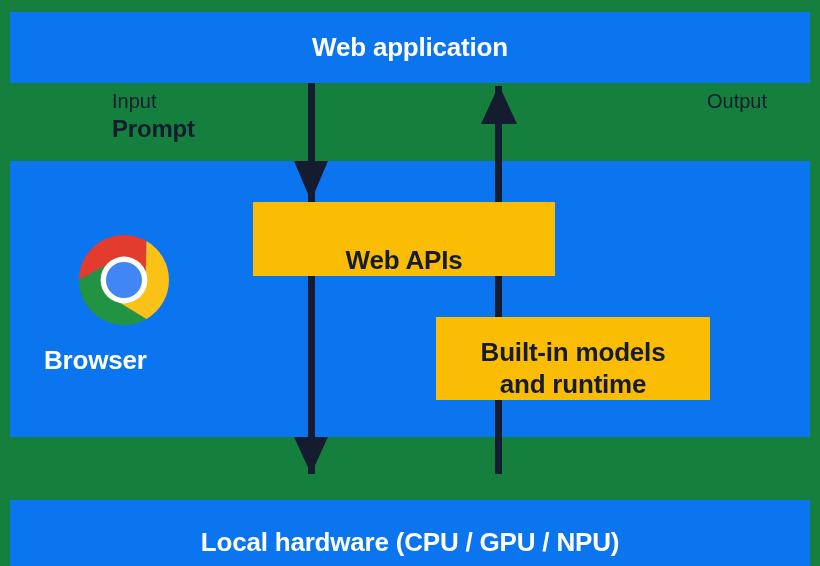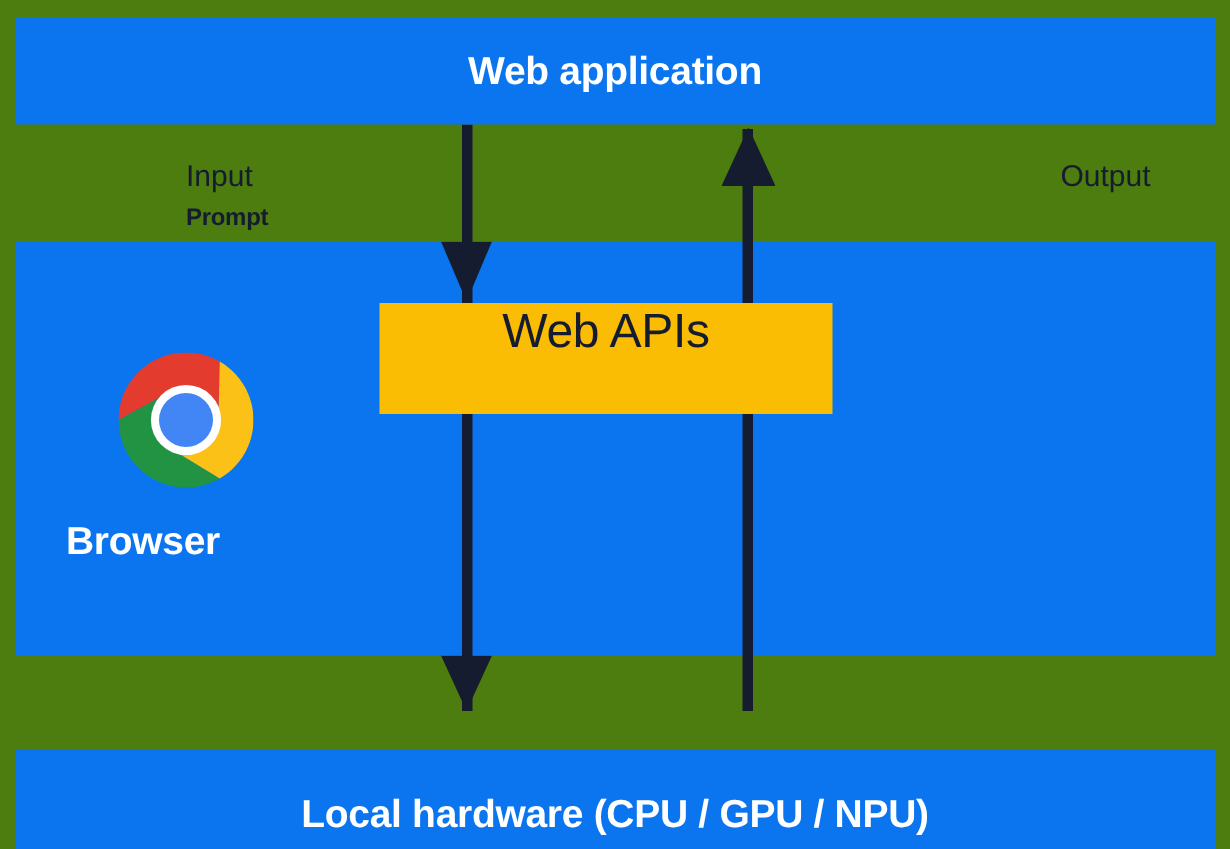--- a/index.html
+++ b/index.html
@@ -6,58 +6,58 @@
     --blue:#0b75f0;
     --yellow:#fbbc04;
     --navy:#151c30;
     --white:#ffffff;
   }
   *{ box-sizing:border-box; }
   html,body{ margin:0; padding:0; background:#ffffff; }
   body{ font-family:"Liberation Sans","DejaVu Sans",sans-serif; }
   .canvas{
     position:relative; width:820px; height:566px;
-    background:#4d7c0f; overflow:hidden;
+    background:#15803d; overflow:hidden;
   }
   
   .band{
     position:absolute; left:10px; width:800px; background:var(--blue);
     display:flex; align-items:center; justify-content:center; z-index:3;
   }
   .band .band-label{
     color:var(--white); font-weight:bold; font-size:26px; letter-spacing:-0.2px;
     white-space:nowrap;
   }
   .band-top{ top:12px; height:71px; }
   .band-bottom{ top:474px; height:84px;margin-top:26px; }
   .mid-block{
     position:absolute; left:10px; top:161px; width:800px; height:276px;
     background:var(--blue); z-index:0;
   }
   
-  .io{ position:absolute; top:105px; z-index:2; color:var(--navy);margin-left:12px; }
+  .io{ position:absolute; top:88px; z-index:2; color:var(--navy); }
   .io-input{ left:112px; text-align:left; }
   .io-output{ right:53px; text-align:right; }
   .io-title{ font-size:20px; line-height:26px; font-weight:normal; }
-  .io-value{ font-size:16px; line-height:30px; font-weight:bold; letter-spacing:-0.2px; }
+  .io-value{ font-size:24px; line-height:30px; font-weight:bold; letter-spacing:-0.2px; }
   
   .vline{ position:absolute; width:7px; background:var(--navy); z-index:1; }
   .line-down{ left:308px; top:83px; height:391px; }
   .line-up{ left:495px; top:86px; height:388px; }
   .ahead{ position:absolute; background:var(--navy); z-index:1; }
   .ahead-down{ clip-path:polygon(0 0,100% 0,50% 100%); }
   .ahead-up{ clip-path:polygon(50% 0,100% 100%,0 100%); }
   .head-mid{ left:294px; top:161px; width:34px; height:40px; }
   .head-bottom{ left:294px; top:437px; width:34px; height:37px; }
   .head-top{ left:481px; top:85px; width:36px; height:39px; }
   
   .ybox{
     position:absolute; background:var(--yellow); z-index:2;
-    display:flex; flex-direction:column; align-items:center; justify-content:flex-start;
-    color:var(--navy); font-weight:normal; font-size:32px; text-align:center;
+    display:flex; flex-direction:column; align-items:center; justify-content:flex-end;
+    color:var(--navy); font-weight:bold; font-size:26px; text-align:center;
     letter-spacing:-0.2px;
   }
   .ybox-webapis{ left:253px; top:202px; width:302px; height:74px; }
   .ybox-builtin{ left:436px; top:317px; width:274px; height:83px; line-height:32px; }
   
   .chrome-logo{ position:absolute; left:79px; top:235px; width:90px; height:90px; z-index:2; }
   .browser-label{
     position:absolute; left:44px; top:345px; width:160px; z-index:2;
     text-align:left; color:var(--white); font-weight:bold; font-size:26px;
     letter-spacing:-0.2px;
@@ -85,20 +85,24 @@
 
   <div class="vline line-down"></div>
   <div class="ahead ahead-down head-mid"></div>
   <div class="ahead ahead-down head-bottom"></div>
   <div class="vline line-up"></div>
   <div class="ahead ahead-up head-top"></div>
 
   <div class="ybox ybox-webapis">
     <span>Web APIs</span>
   </div>
+  <div class="ybox ybox-builtin">
+    <span>Built-in models</span>
+    <span>and runtime</span>
+  </div>
 
   <svg class="chrome-logo" viewBox="0 0 100 100" xmlns="http://www.w3.org/2000/svg" aria-hidden="true">
     <path fill="#e33b2e" d="M0 50 A50 50 0 0 1 75 6.7 L74 50 L50 50 L38 29.2 Z"></path>
     <path fill="#229342" d="M0 50 A50 50 0 0 0 75 93.3 L38 70.8 L50 50 L38 29.2 Z"></path>
     <path fill="#fbc116" d="M75 6.7 A50 50 0 0 1 75 93.3 L38 70.8 L50 50 L74 50 Z"></path>
     <circle cx="50" cy="50" r="26" fill="#ffffff"></circle>
     <circle cx="50" cy="50" r="20" fill="#4285f4"></circle>
   </svg>
 
   <div class="browser-label">Browser</div>

